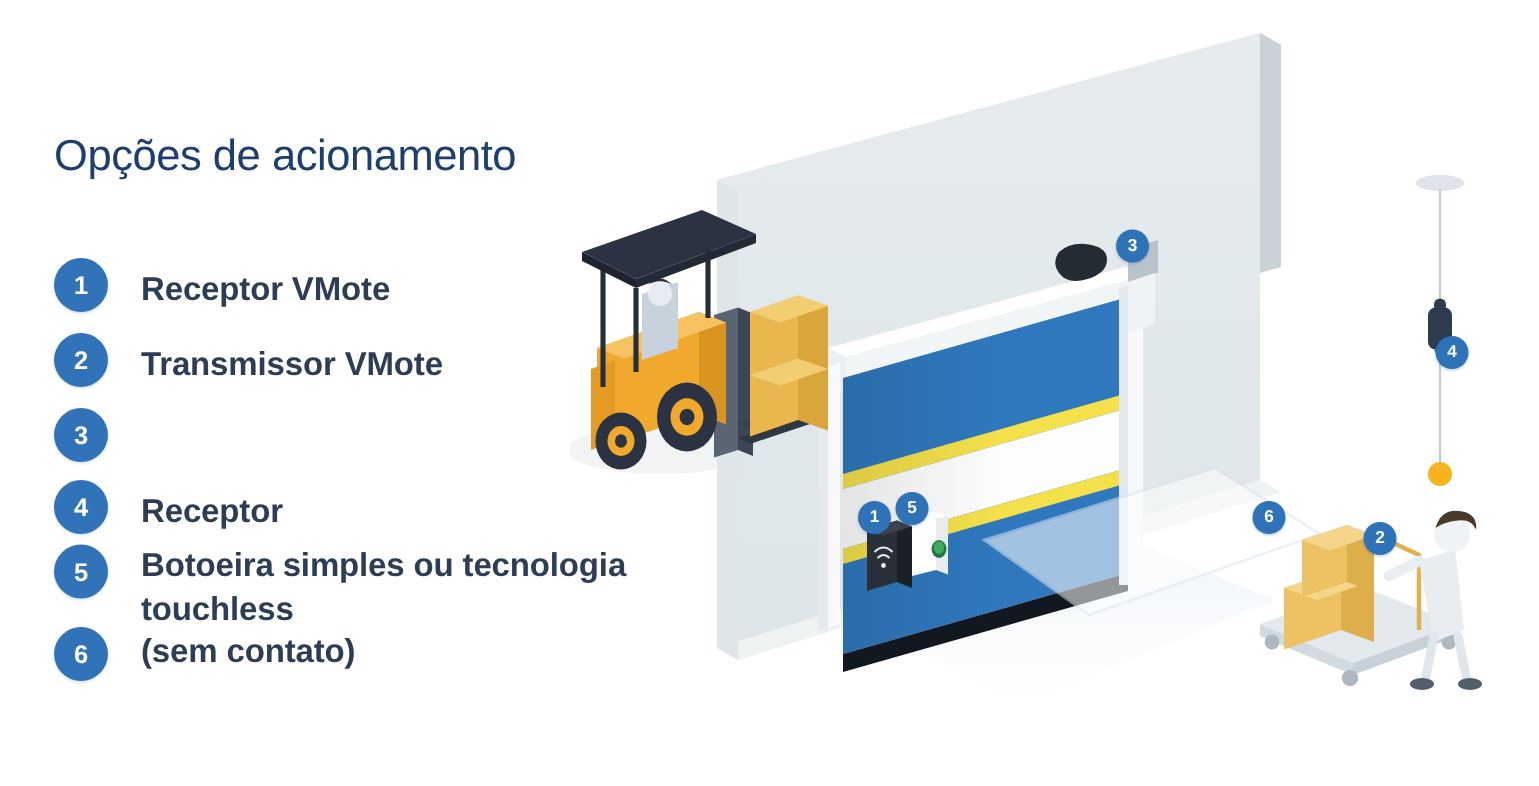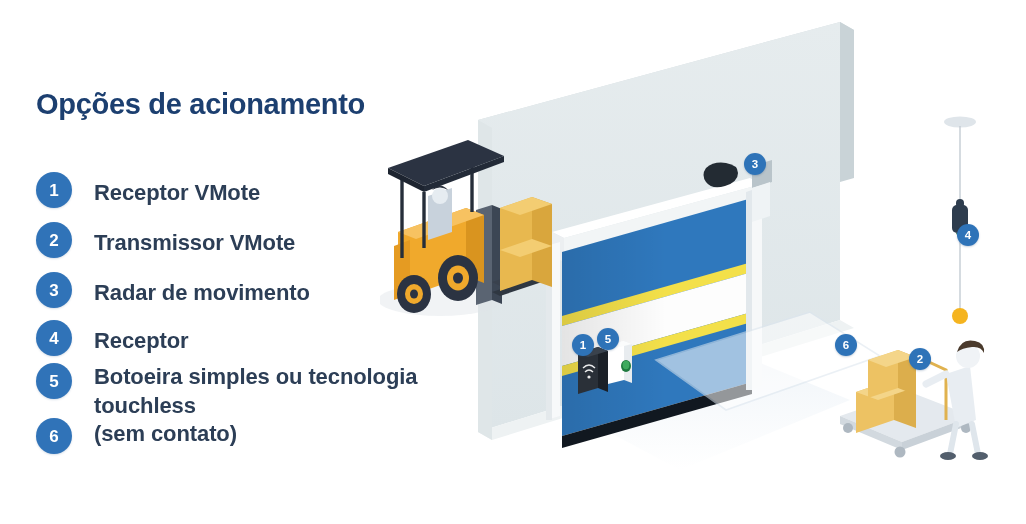--- a/index.html
+++ b/index.html
@@ -10,21 +10,21 @@
     font-family:"Liberation Sans", sans-serif;
     -webkit-font-smoothing:antialiased;
   }
   #poster{position:relative;width:1026px;height:524px;background:#fff;overflow:hidden;}
 
   
   #left-panel{position:absolute;left:0;top:0;width:480px;height:524px;z-index:40;}
 
   #page-title{
     position:absolute;left:36px;top:88px;
-    font-size:29px;font-weight:bold;letter-spacing:-0.3px;
+    font-size:29px;font-weight:normal;letter-spacing:-0.3px;
     color:#1c3f70;white-space:nowrap;
   }
 
   .legend-row{position:absolute;left:36px;display:flex;align-items:flex-start;}
   .badge{
     flex:0 0 auto;width:36px;height:36px;border-radius:50%;
     background:#3073b8;color:#ffffff;
     display:flex;align-items:center;justify-content:center;
     font-size:17px;font-weight:bold;line-height:1;
     box-shadow:0 1px 2px rgba(40,80,130,.18);
@@ -266,21 +266,20 @@
       <div class="legend-label">Receptor VMote</div>
     </div>
 
     <div class="legend-row" style="top:222px;">
       <div class="badge">2</div>
       <div class="legend-label">Transmissor VMote</div>
     </div>
 
     <div class="legend-row" style="top:272px;">
       <div class="badge">3</div>
-      <div class="legend-label">Radar de movimento</div>
     </div>
 
     <div class="legend-row" style="top:320px;">
       <div class="badge">4</div>
       <div class="legend-label">Receptor</div>
     </div>
 
     <div class="legend-row" style="top:363px;">
       <div class="badge">5</div>
       <div class="legend-label two-line">Botoeira simples ou tecnologia touchless

